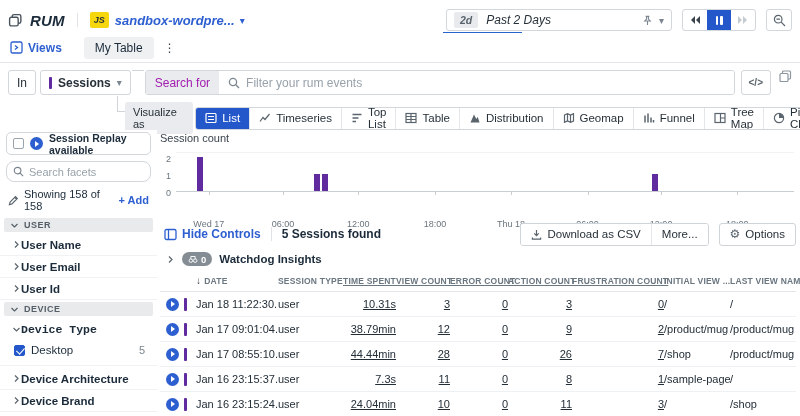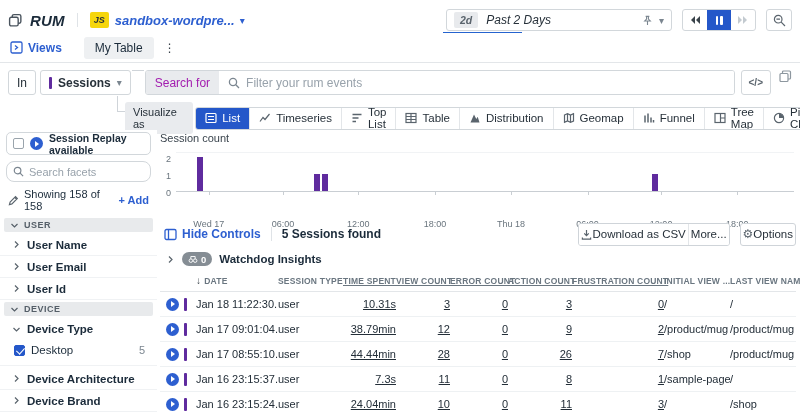--- a/index.html
+++ b/index.html
@@ -77,21 +77,21 @@
   .srbox span { font-size:10.5px; font-weight:600; color:#1b2b3a; }
   .facetsearch { margin:0 6px 6px 6px; border:1px solid #d2d7db; border-radius:8px; height:21px; display:flex; align-items:center; padding:0 6px; gap:5px; }
   .facetsearch input { border:0; outline:0; width:100%; font-size:11px; font-family:inherit; color:#27313a; }
   .facetsearch input::placeholder { color:#98a2ab; }
   .showrow { display:flex; align-items:center; margin:2px 8px 6px 8px; gap:5px; }
   .showrow .pencil { color:#5a646d; }
   .showtext { font-size:11px; color:#1b2b3a; flex:1; }
   .addbtn { color:#2d5fd0; font-size:11px; font-weight:700; cursor:pointer; }
   .sechead { margin:2px 4px; background:#e8eaec; border-radius:2px; height:14px; display:flex; align-items:center; gap:5px; padding:0 6px; cursor:pointer; }
   .sechead span { font-size:9px; font-weight:700; letter-spacing:.5px; color:#555f68; }
-  .facetitem { display:flex; align-items:center; gap:6px; height:22px; padding:0 6px 0 12px; border-bottom:1px solid #f0f2f4; cursor:pointer; }
+  .facetitem { display:flex; align-items:center; height:22px; padding:0 6px 0 12px; border-bottom:1px solid #f0f2f4; cursor:pointer; }
   .facetitem b { font-weight:700; font-size:11.5px; color:#1b2b3a; }
   .facetval { display:flex; align-items:center; gap:6px; height:20px; padding:0 12px 0 14px; cursor:pointer; }
   .facetval span.lbl { flex:1; font-size:11.5px; color:#1b2b3a; }
   .facetval span.cnt { color:#7b8690; font-size:11px; }
   .valgap { height:6px; border-bottom:1px solid #f0f2f4; margin-bottom:2px; }
   .chev { color:#5a646d; }
 
   
   .main { position:absolute; left:160px; top:130px; right:4px; bottom:0; }
   .charttitle { font-size:11px; color:#3a444d; margin:2px 0 8px 0; }
@@ -102,21 +102,21 @@
   .ticks { position:relative; height:14px; }
   .tick { position:absolute; top:0; width:1px; height:3px; background:#c9ced3; }
   .ticklab { position:absolute; top:3px; transform:translateX(-50%); font-size:9px; color:#69747d; white-space:nowrap;margin-top:24px; }
 
   .resultsbar { position:absolute; top:92px; left:4px; right:0; height:24px; display:flex; align-items:center; }
   .hidectl { display:flex; align-items:center; gap:5px; color:#2d5fd0; font-size:12px; font-weight:600; cursor:pointer; }
   .rsep { width:1px; height:14px; background:#dfe3e7; margin:0 10px; }
   .found { font-size:12px; font-weight:600; color:#1b2b3a; }
   .rspacer { flex:1; }
   .btngroup { display:flex; border:1px solid #cfd4d9; border-radius:3px; overflow:hidden; height:23px; background:#fff; }
-  .btn { display:flex; align-items:center; padding:0 2px; font-size:11.5px; color:#27313a; cursor:pointer; background:#fff; }
+  .btn { display:flex; align-items:center; gap:5px; padding:0 10px; font-size:11.5px; color:#27313a; cursor:pointer; background:#fff; }
   .btngroup .btn + .btn { border-left:1px solid #e3e6e9; }
   .optbtn { margin-left:10px; border:1px solid #cfd4d9; border-radius:3px; height:23px; }
   .gear { font-size:12px; color:#5a646d; }
   .dlic { color:#5a646d; }
 
   .watchdogrow { position:absolute; top:122px; left:6px; display:flex; align-items:center; gap:7px; cursor:pointer; }
   .wdbadge { background:#858d94; border-radius:8px; height:14px; display:flex; align-items:center; gap:3px; padding:0 6px; color:#fff; }
   .wdbadge em { font-style:normal; font-size:9.5px; font-weight:700; }
   .wdlabel { font-size:11.5px; font-weight:700; color:#1b2b3a; }
 
@@ -369,21 +369,21 @@
           <b>User Id</b>
         </div>
         <div class="sechead">
           <span class="chev">
             <svg width="9" height="9" viewBox="0 0 12 12" fill="none" stroke="currentColor" stroke-width="1.6">
               <path d="M2 4l4 4 4-4"></path>
             </svg>
           </span>
           <span>DEVICE</span>
         </div>
-        <div class="facetitem" style="border-bottom: 0px;">
+        <div class="facetitem" style="border-bottom: 0px; font-family: Liberation Mono, monospace;">
           <span class="chev">
             <svg width="9" height="9" viewBox="0 0 12 12" fill="none" stroke="currentColor" stroke-width="1.6">
               <path d="M2 4l4 4 4-4"></path>
             </svg>
           </span>
           <b>Device Type</b>
         </div>
         <div class="facetval">
           <span class="cb checked"></span>
           <span class="lbl">Desktop</span>

